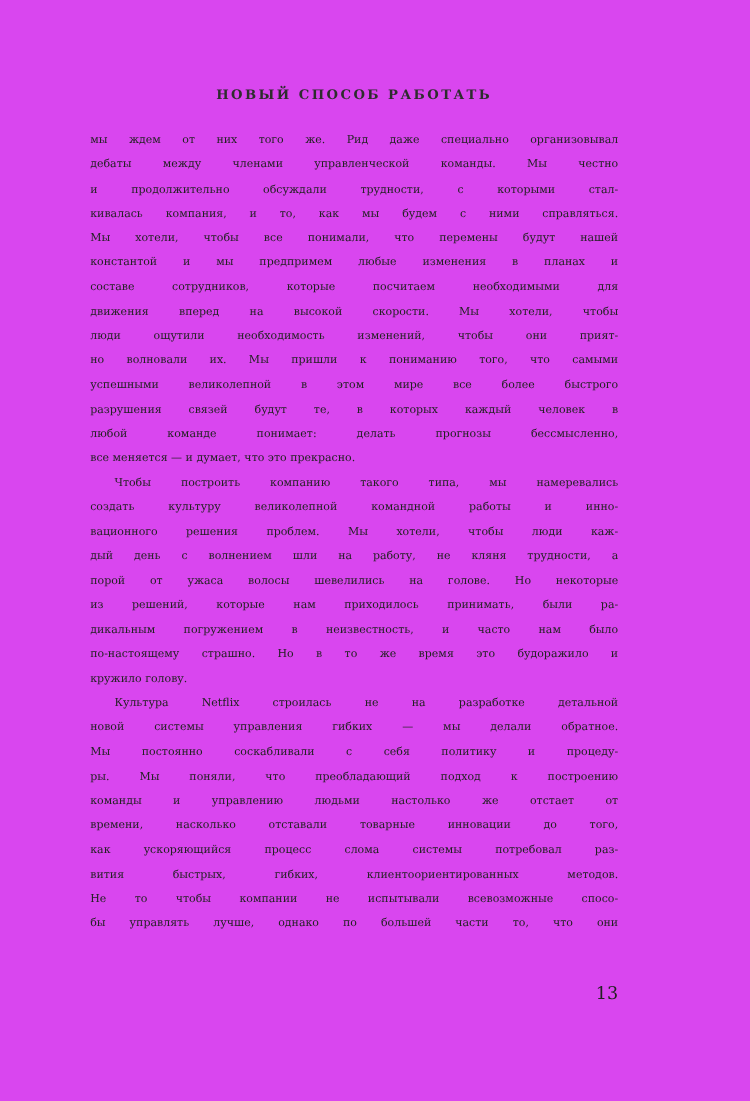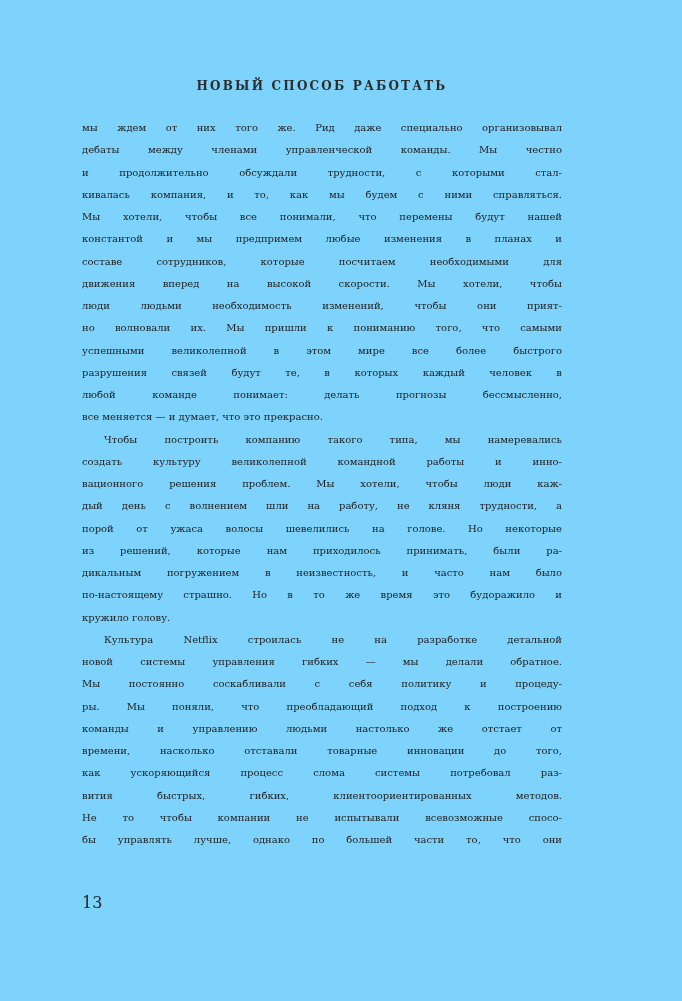--- a/index.html
+++ b/index.html
@@ -48,42 +48,43 @@
     text-indent: 22px;
   }
   .line.endpara {
     text-align-last: left;
   }
   .folio {
     position: absolute;
     left: 82px;
     top: 893px;
     width: 480px;
+    text-align: right;
     font-size: 16px;
     color: #222222;
   }
 </style>
 </head>
 <body>
 
-<div class="page" style="background: #7dd3fc;">
+<div class="page" style="background: #d946ef;">
   <header class="running-head">
     <span>НОВЫЙ СПОСОБ РАБОТАТЬ</span>
   </header>
 
   <main class="text-block" style="color: rgb(34, 34, 34);">
       <div class="line">мы ждем от них того же. Рид даже специально организовывал</div>
       <div class="line">дебаты между членами управленческой команды. Мы честно</div>
       <div class="line">и продолжительно обсуждали трудности, с которыми стал-</div>
       <div class="line">кивалась компания, и то, как мы будем с ними справляться.</div>
       <div class="line">Мы хотели, чтобы все понимали, что перемены будут нашей</div>
       <div class="line">константой и мы предпримем любые изменения в планах и</div>
       <div class="line">составе сотрудников, которые посчитаем необходимыми для</div>
       <div class="line">движения вперед на высокой скорости. Мы хотели, чтобы</div>
-      <div class="line">люди людьми необходимость изменений, чтобы они прият-</div>
+      <div class="line">люди ощутили необходимость изменений, чтобы они прият-</div>
       <div class="line">но волновали их. Мы пришли к пониманию того, что самыми</div>
       <div class="line">успешными великолепной в этом мире все более быстрого</div>
       <div class="line">разрушения связей будут те, в которых каждый человек в</div>
       <div class="line">любой команде понимает: делать прогнозы бессмысленно,</div>
       <div class="line endpara">все меняется — и думает, что это прекрасно.</div>
       <div class="line indent">Чтобы построить компанию такого типа, мы намеревались</div>
       <div class="line">создать культуру великолепной командной работы и инно-</div>
       <div class="line">вационного решения проблем. Мы хотели, чтобы люди каж-</div>
       <div class="line">дый день с волнением шли на работу, не кляня трудности, а</div>
       <div class="line">порой от ужаса волосы шевелились на голове. Но некоторые</div>

